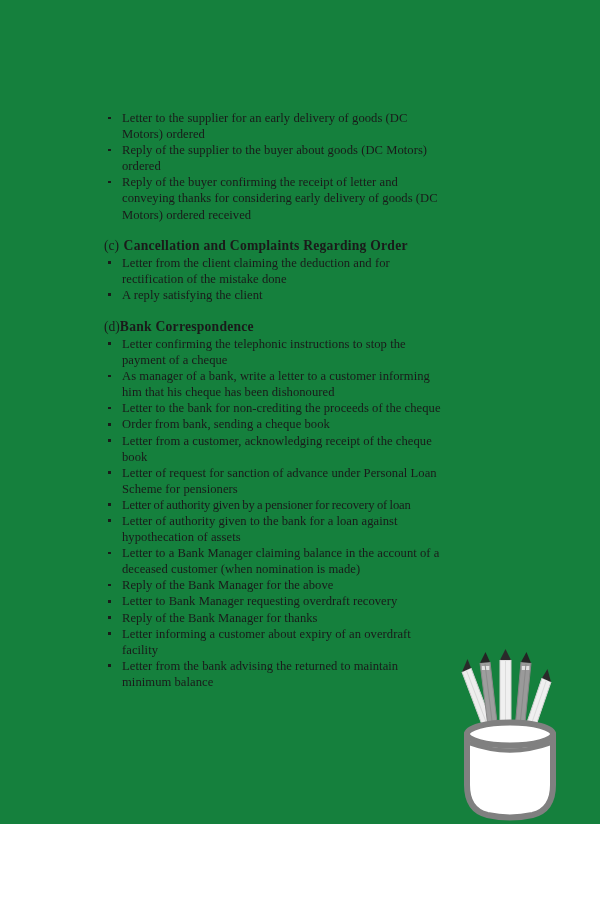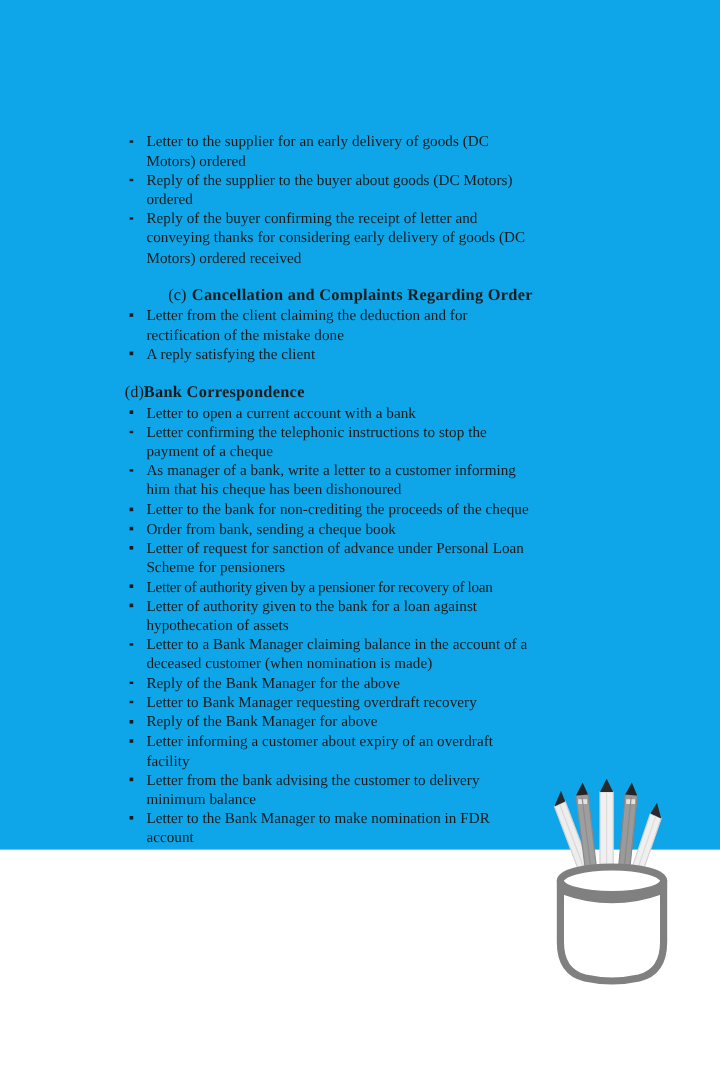--- a/index.html
+++ b/index.html
@@ -16,22 +16,22 @@
     font-family: "Liberation Serif", "DejaVu Serif", serif;
     color: #1a1a1a;
     -webkit-font-smoothing: antialiased;
   }
 
   .page {
     position: absolute;
     left: 0;
     top: 0;
     width: 600px;
-    height: 708px;
-    background: #0ea5e9;
+    height: 824px;
+    background: #15803d;
   }
 
   .content {
     position: absolute;
     left: 104px;
     top: 110px;
     width: 340px;
   }
 
   
@@ -78,21 +78,20 @@
   .section-heading .marker {
     font-weight: normal;
   }
   .section-heading .title {
     font-weight: bold;
     letter-spacing: 0.25px;
   }
   .heading-c {
     margin-top: 14px;
     margin-bottom: 1px;
-    text-align: right;
   }
   .heading-c .marker { padding-right: 4.5px; }
 
   .heading-d {
     margin-top: 15px;
     margin-bottom: 1px;
   }
   .heading-d .marker { padding-right: 0px; }
 
   .group-b { margin-top: 0; }
@@ -144,40 +143,43 @@
       </li>
     </ul>
 
     <p class="section-heading heading-d">
       <span class="marker">(d)</span><span class="title">Bank Correspondence</span>
     </p>
 
     <ul class="topic-list">
       <li>
         <span class="bullet"></span>
-        <span>Letter to open a current account with a bank</span>
       </li>
       <li>
         <span class="bullet"></span>
         <span>Letter confirming the telephonic instructions to stop the payment of a cheque</span>
       </li>
       <li>
         <span class="bullet"></span>
         <span>As manager of a bank, write a letter to a customer informing him that his cheque has been dishonoured</span>
       </li>
       <li>
         <span class="bullet"></span>
         <span>Letter to the bank for non-crediting the proceeds of the cheque</span>
       </li>
       <li>
         <span class="bullet"></span>
         <span>Order from bank, sending a cheque book</span>
       </li>
       <li>
         <span class="bullet"></span>
+        <span>Letter from a customer, acknowledging receipt of the cheque book</span>
+      </li>
+      <li>
+        <span class="bullet"></span>
         <span>Letter of request for sanction of advance under Personal Loan Scheme for pensioners</span>
       </li>
       <li class="tight">
         <span class="bullet"></span>
         <span>Letter of authority given by a pensioner for recovery of loan</span>
       </li>
       <li>
         <span class="bullet"></span>
         <span>Letter of authority given to the bank for a loan against hypothecation of assets</span>
       </li>
@@ -188,33 +190,29 @@
       <li>
         <span class="bullet"></span>
         <span>Reply of the Bank Manager for the above</span>
       </li>
       <li>
         <span class="bullet"></span>
         <span>Letter to Bank Manager requesting overdraft recovery</span>
       </li>
       <li>
         <span class="bullet"></span>
-        <span>Reply of the Bank Manager for above</span>
+        <span>Reply of the Bank Manager for thanks</span>
       </li>
       <li>
         <span class="bullet"></span>
         <span>Letter informing a customer about expiry of an overdraft facility</span>
       </li>
       <li>
         <span class="bullet"></span>
-        <span>Letter from the bank advising the customer to delivery minimum balance</span>
-      </li>
-      <li>
-        <span class="bullet"></span>
-        <span>Letter to the Bank Manager to make nomination in FDR account</span>
+        <span>Letter from the bank advising the returned to maintain minimum balance</span>
       </li>
     </ul>
 
   </div>
 
   <div class="pencil-cup">
     <svg width="125" height="180" viewBox="0 0 125 180" xmlns="http://www.w3.org/2000/svg">
 
       <g>
 

